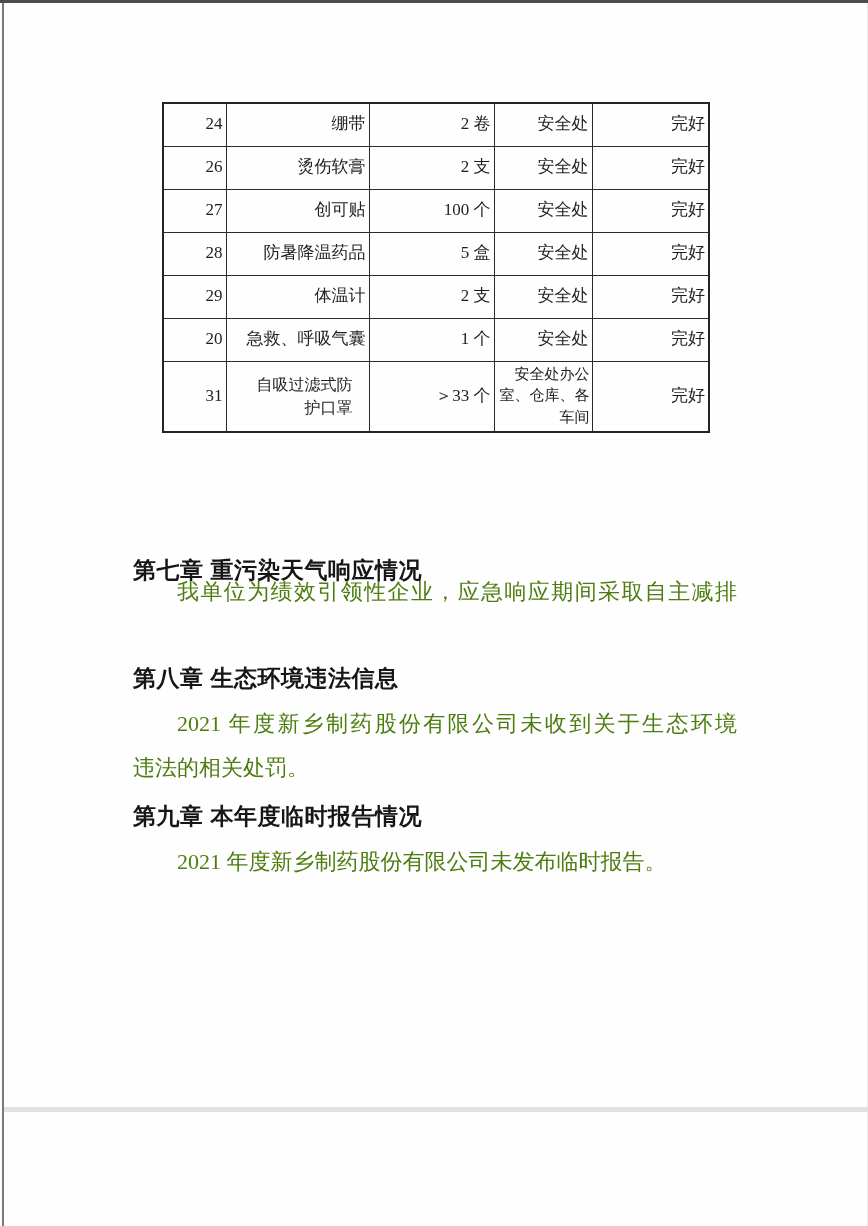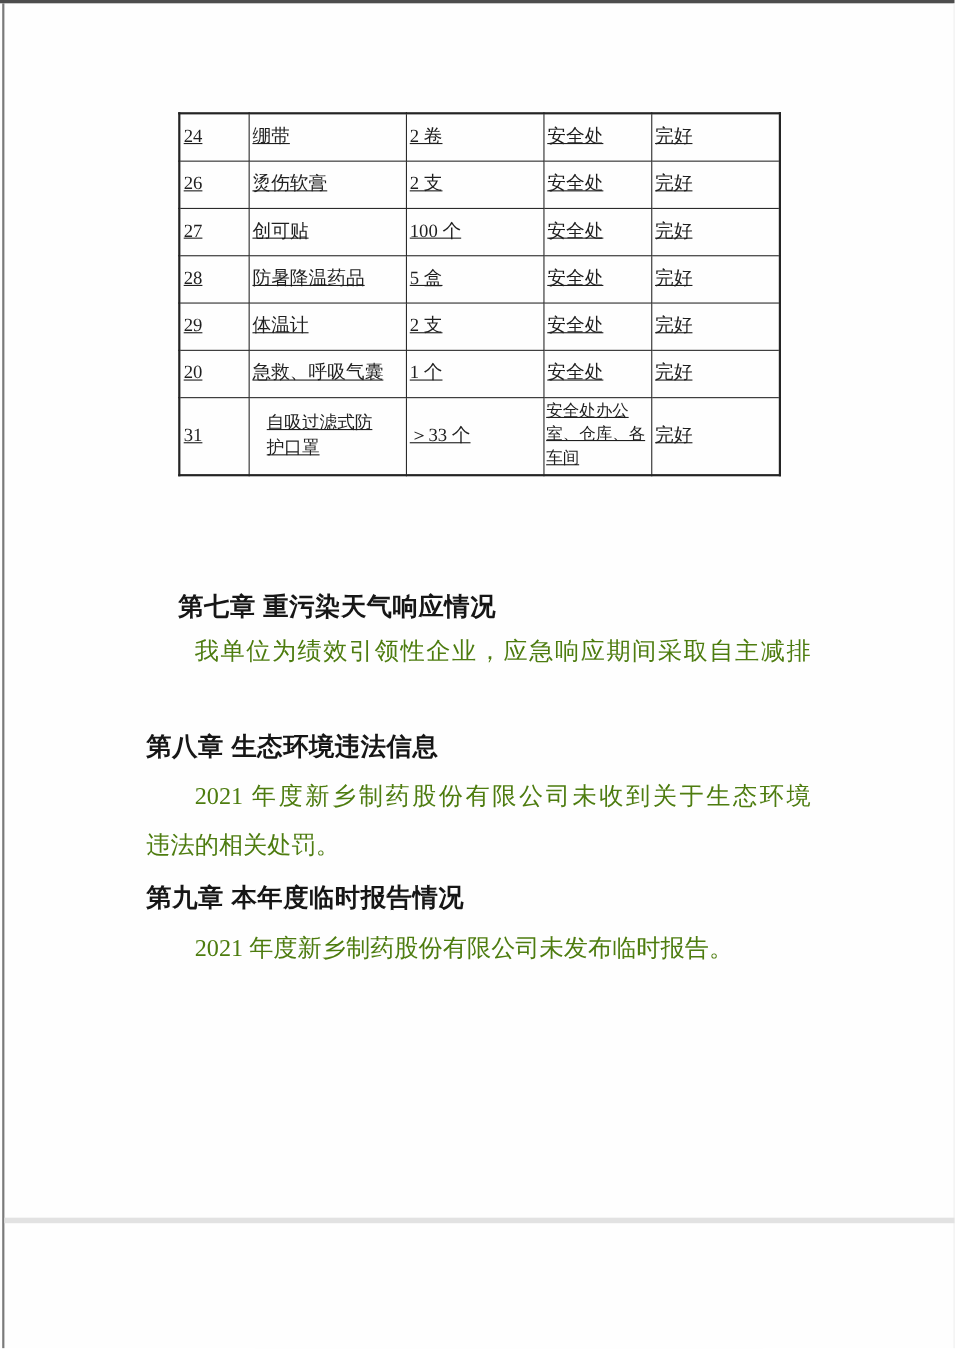--- a/index.html
+++ b/index.html
@@ -51,26 +51,25 @@
     top: 102px;
     width: 546px;
     border-collapse: collapse;
     table-layout: fixed;
     font-family: "Liberation Serif", serif;
     font-size: 17px;
     color: #1f1f1f;
   }
   .supplies-table td {
     border: 1.5px solid #2b2b2b;
-    text-align: left;
+    text-align: right;
     vertical-align: middle;
     padding: 2px 3px;
     line-height: 1.45;
     overflow: hidden;
-    text-decoration: underline;
   }
   .supplies-table tr.r-normal { height: 43px; }
   .supplies-table tr.r-tall { height: 71px; }
   .supplies-table { border: 2px solid #242424; }
   
   .section-heading {
     position: absolute;
     left: 133px;
     width: 610px;
     font-family: "Liberation Sans", sans-serif;
@@ -87,21 +86,21 @@
     font-size: 22px;
     color: #4d7c0f;
     line-height: 44px;
   }
   .para .line { display: block; }
   .para .line.indent { text-indent: 2em; }
   .para .line.fill {
     text-align: justify;
     text-align-last: justify;
   }
-  .pos-h7 { top: 536px; margin-left: 29px; }
+  .pos-h7 { top: 555px; }
   .pos-p7 { top: 570px; }
   .pos-h8 { top: 663px; }
   .pos-p8 { top: 702px; }
   .pos-h9 { top: 801px; }
   .pos-p9 { top: 840px; }
 </style>
 </head>
 <body>
 
 <div class="page">

